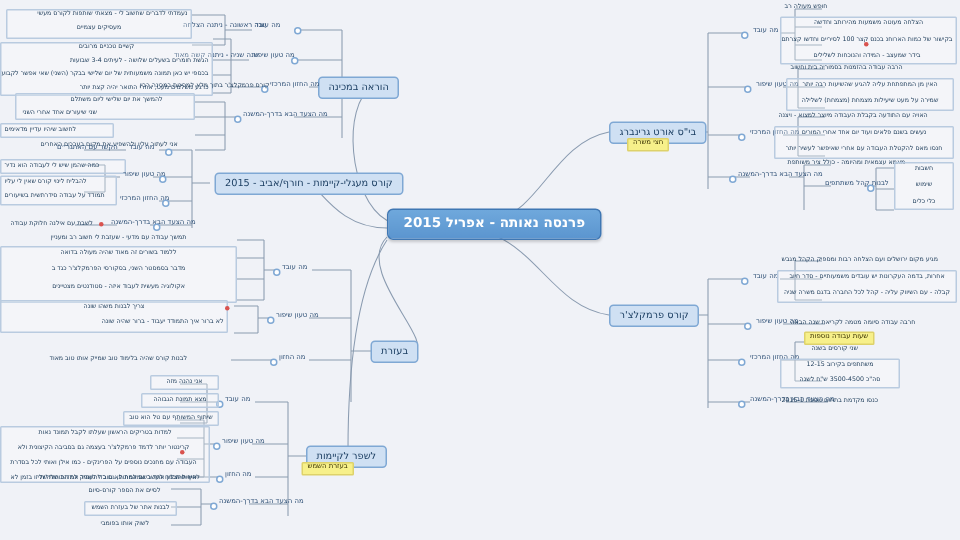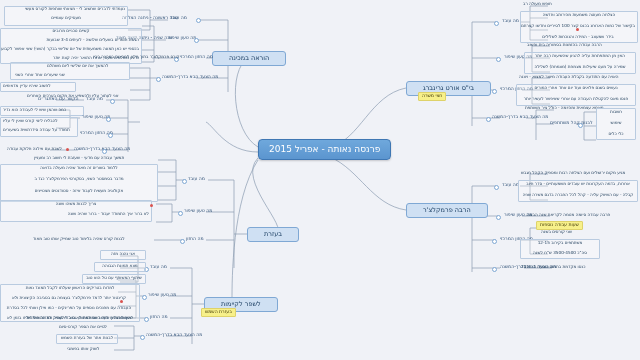--- a/index.html
+++ b/index.html
@@ -30,21 +30,21 @@
     text-align:center;
     box-shadow:0 1px 2px rgba(0,0,0,.18);
   }
   
   .main{
     background:#cfe0f3;
     border:1px solid #7fa8d4;
     border-radius:3px;
     color:#1c3f63;
     font-size:6.5px;
-    padding:3px 16px;
+    padding:3px 6px;
     text-align:center;
   }
   
   .q{
     color:#2d4f75;
     font-size:4.6px;
     padding:0 2px;
     text-align:center;
   }
   
@@ -138,31 +138,32 @@
 
       <path d="M460,210 L472,210 M472,186 L472,272"></path>
       <path d="M472,186 L496,186 M472,216 L498,216 M472,240 L496,240 M472,268 L500,268"></path>
       <path d="M520,186 L530,186 M530,174 L530,200 M530,174 L548,174 M530,186 L548,186 M530,200 L548,200"></path>
       <path d="M522,216 L532,216 M532,216 L550,216"></path>
       <path d="M520,240 L530,240 M530,228 L530,254 M530,228 L548,228 M530,240 L548,240 M530,254 L548,254"></path>
       <path d="M524,268 L534,268 M534,268 L552,268"></path>
     </g>
   </svg>
 
-  <div class="node root" style="left:258px;top:139px;">פרנסה נאותה - אפריל 2015</div>
+  <div class="node root" style="left:258px;top:139px;font-weight:bold;">פרנסה נאותה - אפריל 2015</div>
 
   <div class="node main" style="left:212px;top:51px;">הוראה במכינה</div>
 
+  <div class="node main" style="left:143px;top:115px;">קורס מעגלי-קיימות - חורף/אביב - 2015</div>
 
   <div class="node main" style="left:247px;top:227px;">בעזרת</div>
 
   <div class="node main" style="left:406px;top:81px;">בי"ס אורט גרינברג</div>
   <div class="node hl" style="position:absolute;left:418px;top:92px;">חצי משרה</div>
 
-  <div class="node main" style="left:406px;top:203px;">הרבה פרמקלצ'ר</div>
+  <div class="node main" style="left:406px;top:203px;">קורס פרמקלצ'ר</div>
 
   <div class="node main" style="left:204px;top:297px;">לשפר לקיימות</div>
   <div class="node hl" style="position:absolute;left:201px;top:308px;">בעזרת השמש</div>
 
   <div class="node q" style="left:168px;top:16px;">מה עובד</div>
   <span class="bullet" style="left:196px;top:18px;"></span>
   <div class="node q" style="left:120px;top:16px;">שנה ראשונה - ניתנה הצלחה</div>
   <div class="box" style="left:4px;top:6px;width:124px;height:20px;"></div>
   <div class="node leaf" style="left:6px;top:7px;width:120px;">נעמדתי לדברים שחשוב לי - מצאתי שותפות לקורס מעשי</div>
   <div class="node leaf" style="left:6px;top:16px;width:120px;text-align:center;">מעסיקים עצמיים</div>

